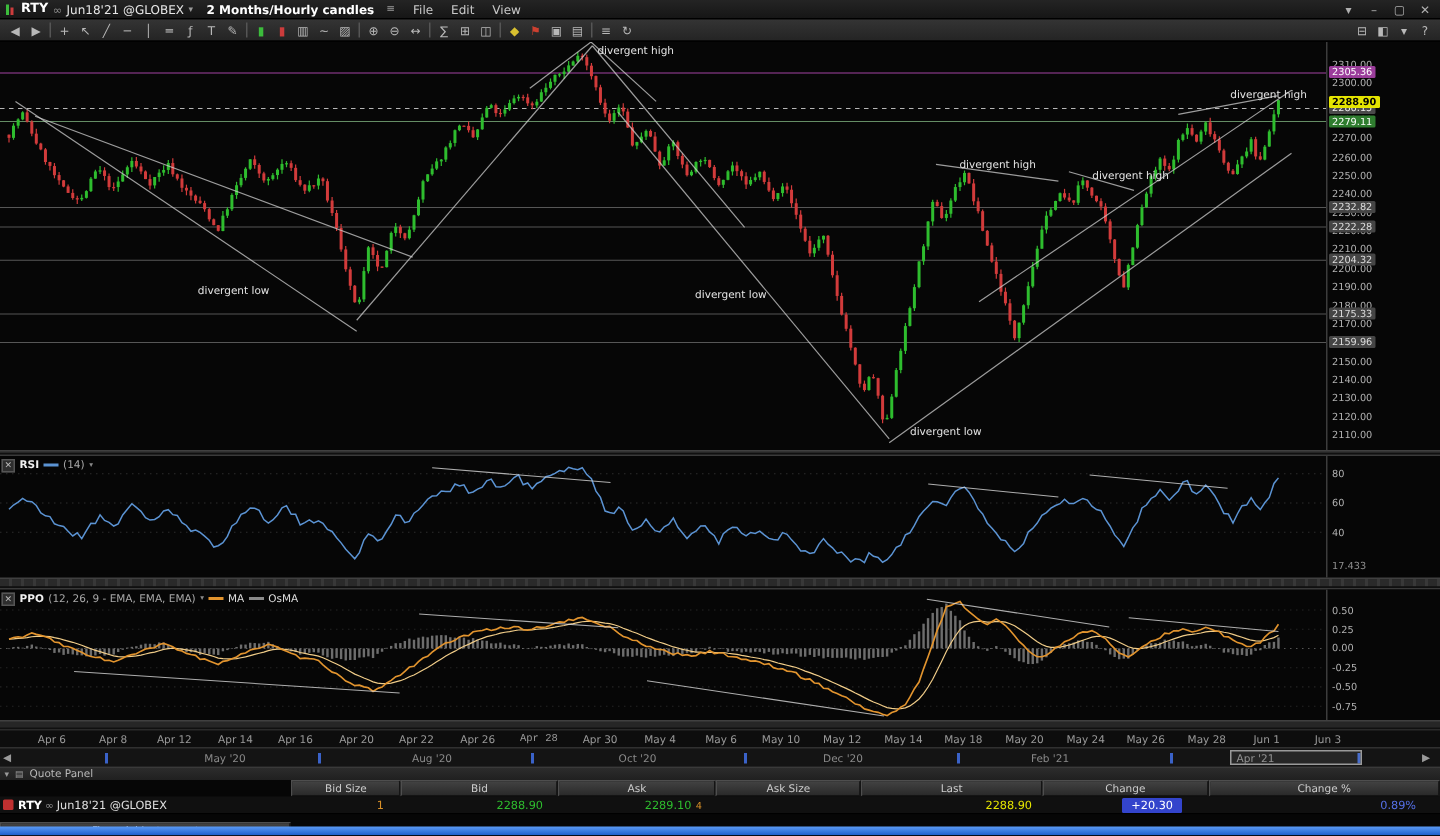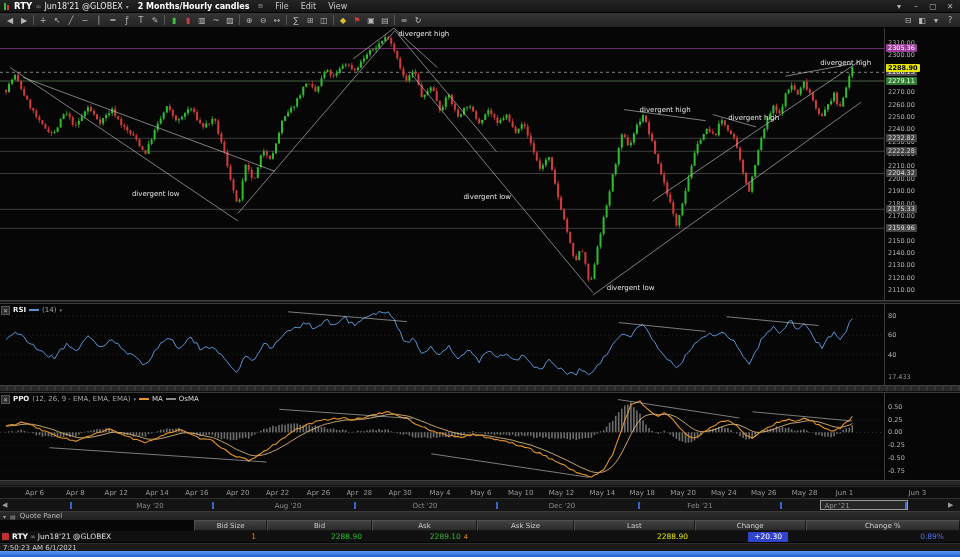--- a/index.html
+++ b/index.html
@@ -1142,21 +1142,21 @@
       <span class="date-lbl" style="left: 480.796px;">May 6</span>
       <span class="date-lbl" style="left: 520.724px;">May 10</span>
       <span class="date-lbl" style="left: 561.52px;">May 12</span>
       <span class="date-lbl" style="left: 602.316px;">May 14</span>
       <span class="date-lbl" style="left: 642.244px;">May 18</span>
       <span class="date-lbl" style="left: 683.04px;">May 20</span>
       <span class="date-lbl" style="left: 723.836px;">May 24</span>
       <span class="date-lbl" style="left: 763.764px;">May 26</span>
       <span class="date-lbl" style="left: 804.56px;">May 28</span>
       <span class="date-lbl" style="left: 844.488px;">Jun 1</span>
-      <span class="date-lbl" style="left: 885.284px; margin-left: 32px;">Jun 3</span>
+      <span class="date-lbl" style="left: 885.284px;">Jun 3</span>
     </div>
 
   <div id="navigator">
       <span class="nav-arrow" style="left: 2px;">◀</span>
       <span class="nav-arrow" style="left: 948px;">▶</span>
       <span class="nav-tick" style="left: 70px;"></span>
       <span class="nav-tick" style="left: 212px;"></span>
       <span class="nav-tick" style="left: 354px;"></span>
       <span class="nav-tick" style="left: 496px;"></span>
       <span class="nav-tick" style="left: 638px;"></span>
@@ -1208,17 +1208,14 @@
         <span id="last-val">2288.90</span>
       </div>
     <div class="qp-c num c6" style="width: 100px;">
         <span id="change-pill">+20.30</span>
       </div>
     <div class="qp-c num c7" style="width: 156px;">
         <span id="changepct-val">0.89%</span>
       </div>
   </div>
 
-  <div id="statusbar">
-    <span>7:50:23 AM 6/1/2021</span>
-  </div>
   <div id="taskbar"></div>
 </div>
 
 </body></html>

